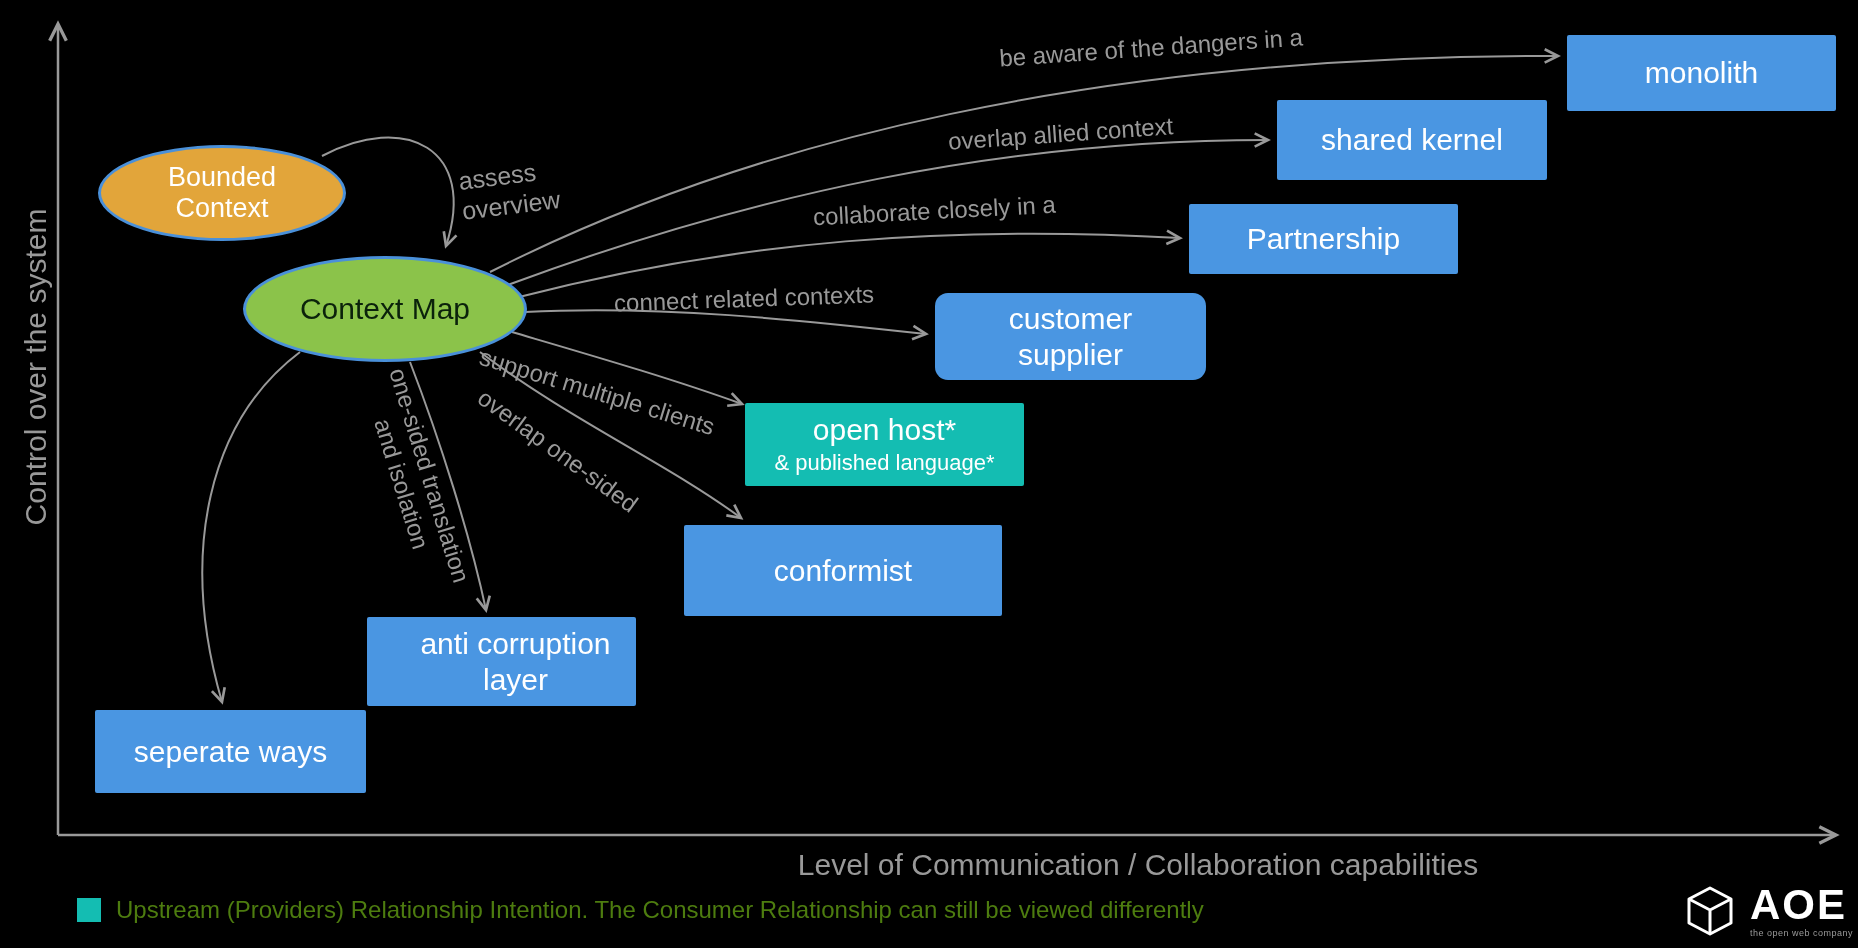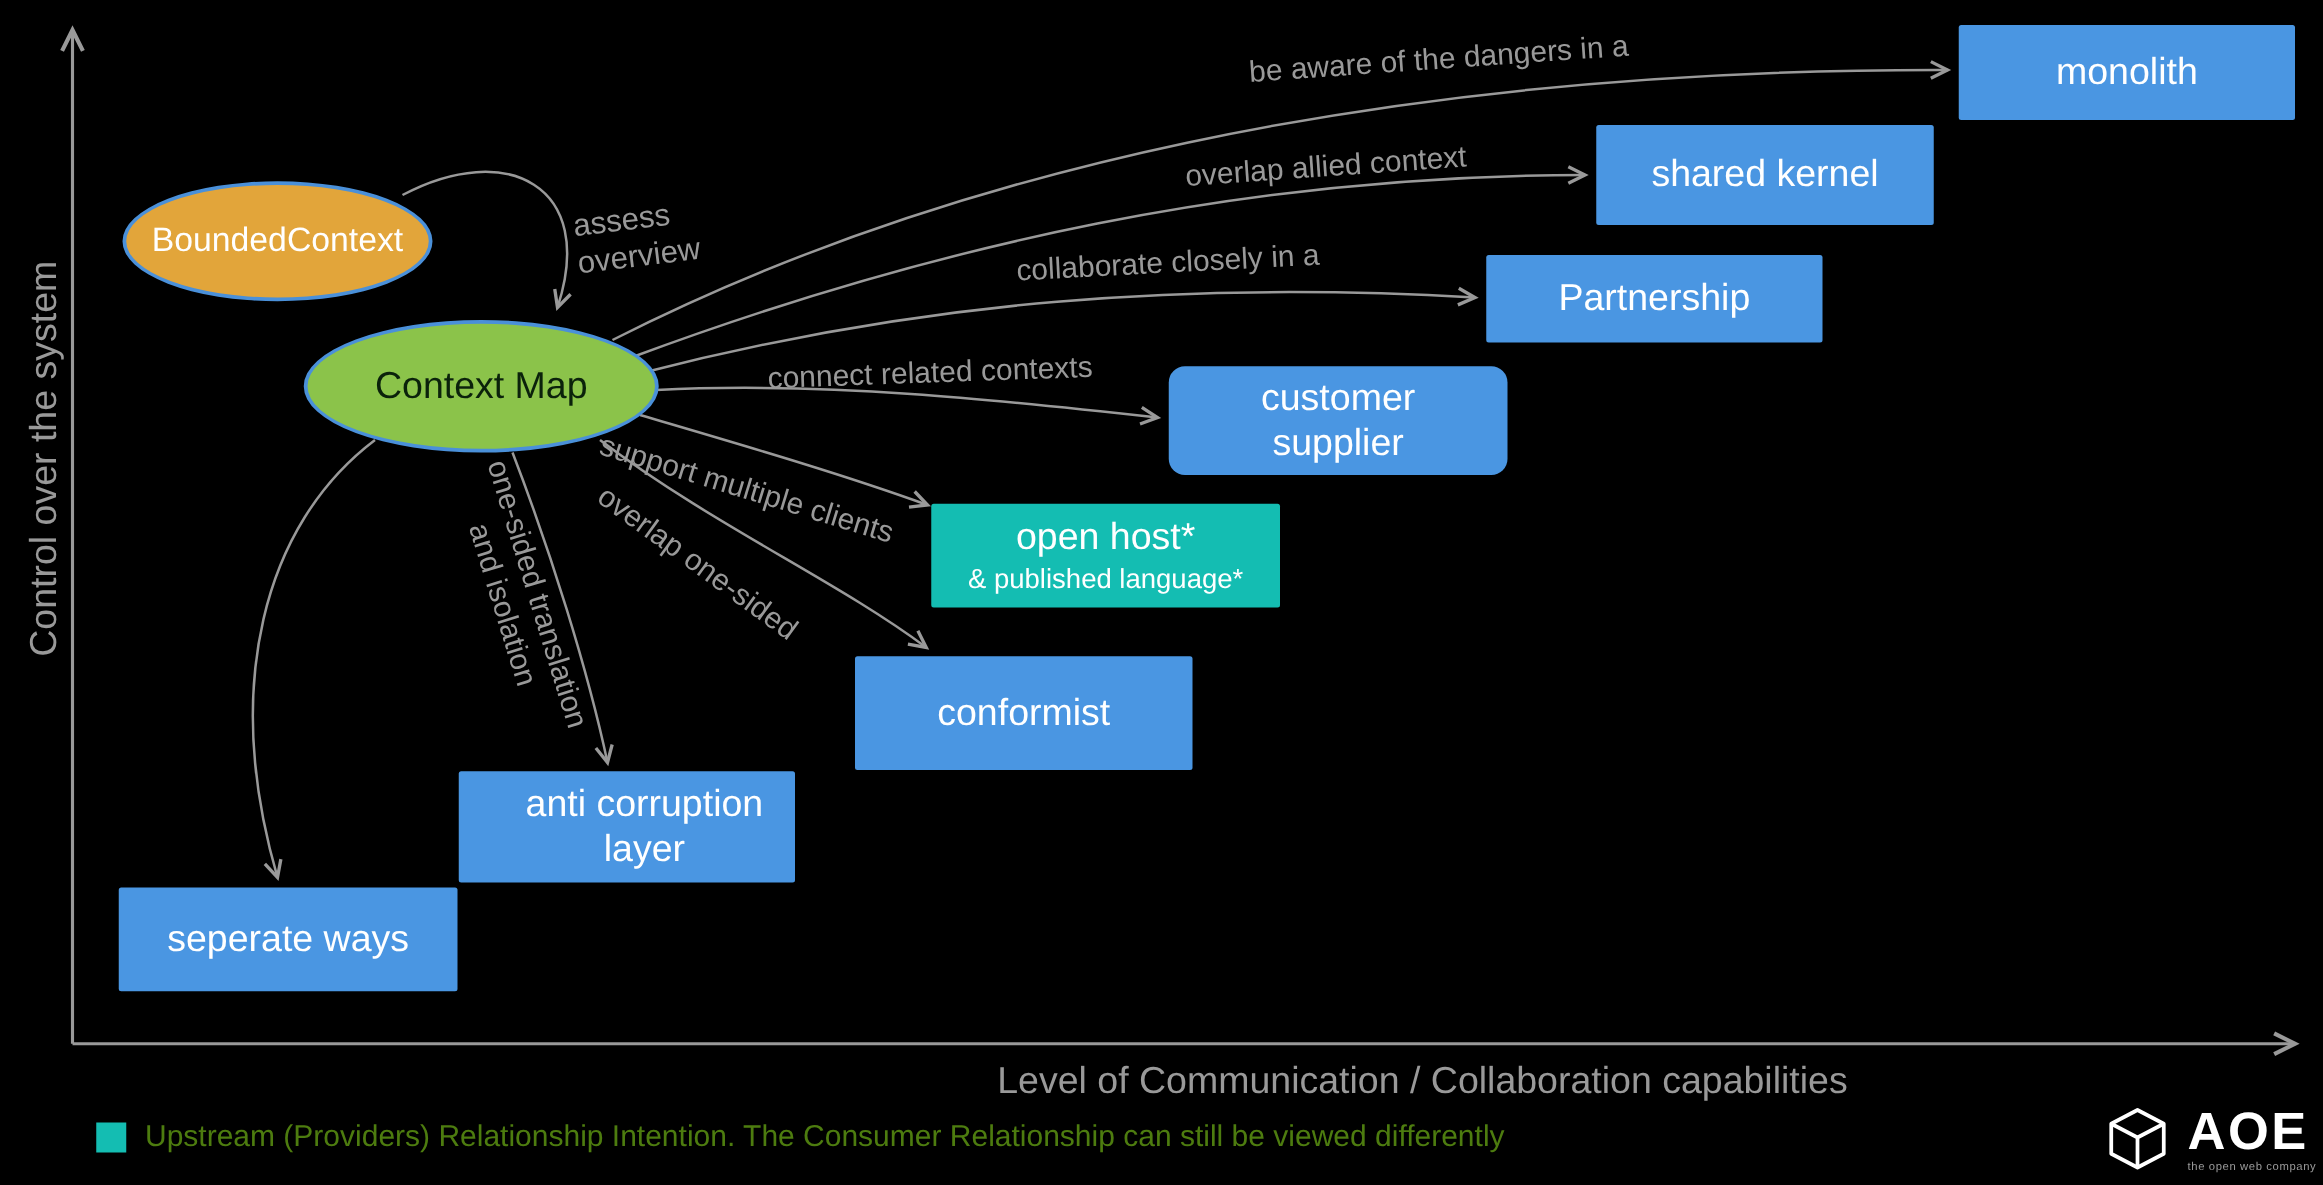--- a/index.html
+++ b/index.html
@@ -10,34 +10,34 @@
   }
   svg.layer { position:absolute; left:0; top:0; width:1858px; height:948px; }
 
   
   .box {
     position:absolute; display:flex; flex-direction:column; align-items:center;
     justify-content:center; text-align:center; color:#fff; font-size:30px;
     line-height:1.2; background:#4a96e2; border-radius:2px;
   }
   .ellipse {
-    position:absolute; display:flex; flex-direction:row; align-items:center;
+    position:absolute; display:flex; flex-direction:column; align-items:center;
     justify-content:center; text-align:center; border-radius:50%;
     border:3px solid #4a90d9; line-height:1.15;
   }
   #node-bounded-context { left:98px;  top:145px; width:248px; height:96px;  background:#e2a53a; color:#fff; font-size:27px; }
   #node-context-map     { left:243px; top:256px; width:284px; height:106px; background:#8bc34a; color:#0b220b; font-size:30px; }
 
-  #node-monolith          { left:1567px; top:20px;  width:269px; height:76px; }
+  #node-monolith          { left:1567px; top:35px;  width:269px; height:76px; }
   #node-shared-kernel     { left:1277px; top:100px; width:270px; height:80px;justify-content:center; }
   #node-partnership       { left:1189px; top:204px; width:269px; height:70px; }
   #node-customer-supplier { left:935px;  top:293px; width:271px; height:87px;border-radius:13px; }
   #node-open-host         { left:745px;  top:403px; width:279px; height:83px; background:#14bdb2; }
   #node-open-host .sub    { font-size:22px; margin-top:2px; }
-  #node-conformist        { left:684px;  top:525px; width:270px; height:91px; }
+  #node-conformist        { left:684px;  top:525px; width:318px; height:91px; }
   #node-acl               { left:367px;  top:617px; width:269px; height:89px;padding-left:28px; }
   #node-seperate-ways     { left:95px;   top:710px; width:271px; height:83px; }
 
   
   .edge-label {
     position:absolute; color:#999; font-size:24px; white-space:nowrap; line-height:1.2;
   }
   #lbl-assess            { left:460px; top:160px; font-size:25px; transform:rotate(-7deg); }
   #lbl-monolith          { left:999px; top:34px;  transform:rotate(-4deg); }
   #lbl-shared-kernel     { left:948px; top:120px; transform:rotate(-4deg); }

